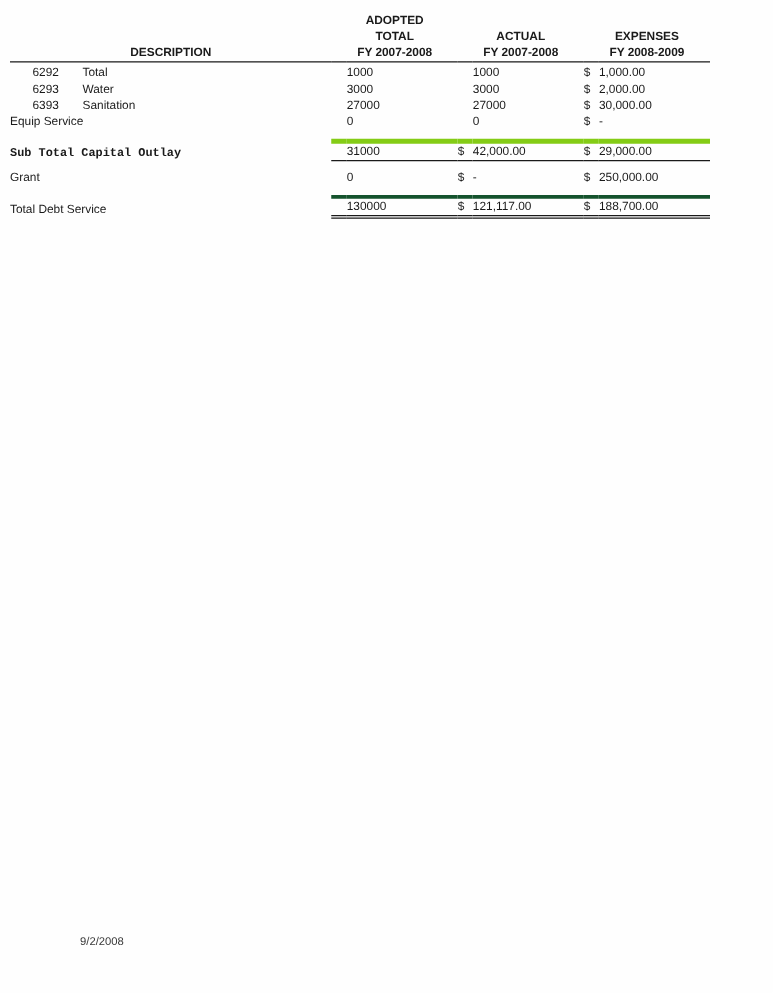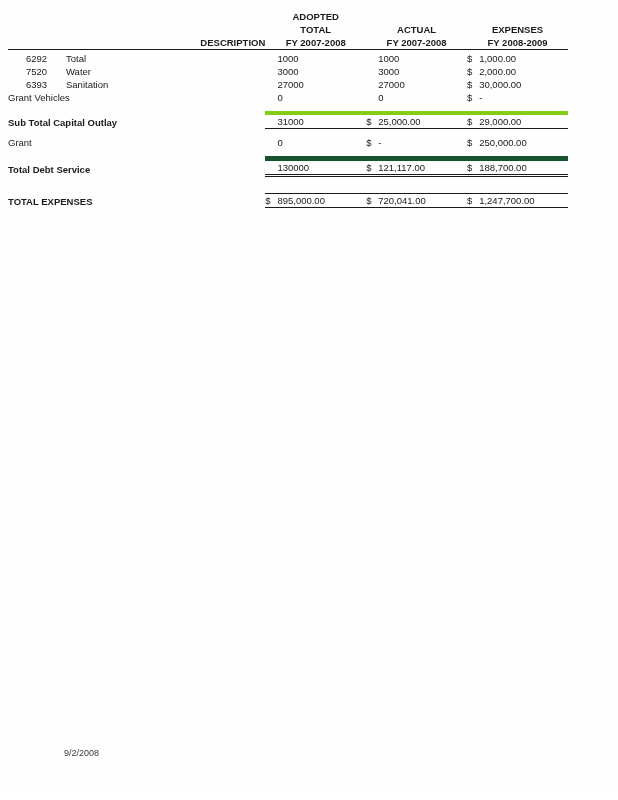--- a/index.html
+++ b/index.html
@@ -59,39 +59,39 @@
   .desc-label {
     font-weight: bold;
     font-size: 9.5px;
   }
   .acct {
     display: inline-block;
     width: 40px;
     padding-left: 18px;
   }
   .indent-item { padding-left: 58px; }
-  .indent-sub  { padding-left: 4px; font-weight: bold; }
+  .indent-sub  { padding-left: 4px; font-weight: bold; font-family: Liberation Mono, monospace; }
   .indent-grant{ padding-left: 58px; margin-top: 36px; }
   .spacer td { height: 7px; line-height: 7px; }
   .subtotal td.num,
   .subtotal td.sym {
     border-top: 4px solid #84cc16;
     border-bottom: 1px solid #1a1a1a;
   }
   .dbl td.num,
   .dbl td.sym {
-    border-top: 5px solid #14532d;
+    border-top: 3px solid #14532d;
     border-bottom: 3px double #1a1a1a;
   }
   .total td.num,
   .total td.sym {
     border-top: 1px solid #1a1a1a;
     border-bottom: 1px solid #1a1a1a;
   }
-  .bold { font-weight: bold; }
+  .bold { font-weight: normal; }
   .footer-date {
     position: absolute;
     left: 40px;
     top: 748px;
     font-size: 9px;
     color: #3a3a3a;
     padding-left: 24px;
   }
 </style>
 </head>
@@ -119,80 +119,80 @@
     </tr>
 
     <tr class="hdr-line">
       <td></td>
       <td colspan="2" class="hdr-group">TOTAL</td>
       <td colspan="2" class="hdr-group">ACTUAL</td>
       <td colspan="2" class="hdr-group">EXPENSES</td>
     </tr>
 
     <tr class="hdr-line">
-      <td class="desc-label" style="text-align:right;">DESCRIPTION</td>
+      <td class="desc-label" style="text-align:center;">DESCRIPTION</td>
       <td colspan="2" class="hdr-group">FY 2007-2008</td>
       <td colspan="2" class="hdr-group">FY 2007-2008</td>
       <td colspan="2" class="hdr-group">FY 2008-2009</td>
     </tr>
 
     <tr class="rule-top">
       <td colspan="7" style="height:2px;line-height:2px;"></td>
     </tr>
 
     <tr>
       <td><span class="acct">6292</span><span>Total</span></td>
       <td class="sym"></td>
       <td class="num">1000</td>
       <td class="sym"></td>
       <td class="num">1000</td>
       <td class="sym">$</td>
       <td class="num">1,000.00</td>
     </tr>
 
     <tr>
-      <td><span class="acct">7520</span><span>Water</span></td>
+      <td><span class="acct">6293</span><span>Water</span></td>
       <td class="sym"></td>
       <td class="num">3000</td>
       <td class="sym"></td>
       <td class="num">3000</td>
       <td class="sym">$</td>
       <td class="num">2,000.00</td>
     </tr>
 
     <tr>
       <td><span class="acct">6393</span><span>Sanitation</span></td>
       <td class="sym"></td>
       <td class="num">27000</td>
       <td class="sym"></td>
       <td class="num">27000</td>
       <td class="sym">$</td>
       <td class="num">30,000.00</td>
     </tr>
 
     <tr>
-      <td class="indent-item"><span>Grant Vehicles</span></td>
+      <td class="indent-item"><span>Equip Service</span></td>
       <td class="sym"></td>
       <td class="num">0</td>
       <td class="sym"></td>
       <td class="num">0</td>
       <td class="sym">$</td>
       <td class="num">-</td>
     </tr>
 
     <tr class="spacer">
           <td colspan="7"></td>
         </tr>
 
     <tr class="subtotal">
       <td class="indent-sub">Sub Total Capital Outlay</td>
       <td class="sym"></td>
       <td class="num">31000</td>
       <td class="sym">$</td>
-      <td class="num">25,000.00</td>
+      <td class="num">42,000.00</td>
       <td class="sym">$</td>
       <td class="num">29,000.00</td>
     </tr>
 
     <tr class="spacer">
           <td colspan="7"></td>
         </tr>
 
     <tr>
       <td class="indent-grant">Grant</td>
@@ -215,28 +215,19 @@
       <td class="sym">$</td>
       <td class="num">121,117.00</td>
       <td class="sym">$</td>
       <td class="num">188,700.00</td>
     </tr>
 
     <tr class="spacer">
           <td colspan="7" style="height:16px;"></td>
         </tr>
 
-    <tr class="total">
-      <td class="bold">TOTAL EXPENSES</td>
-      <td class="sym">$</td>
-      <td class="num">895,000.00</td>
-      <td class="sym">$</td>
-      <td class="num">720,041.00</td>
-      <td class="sym">$</td>
-      <td class="num">1,247,700.00</td>
-    </tr>
 
   </tbody>
     </table>
 
   <div class="footer-date">9/2/2008</div>
 
 </div>
 
 </body></html>

